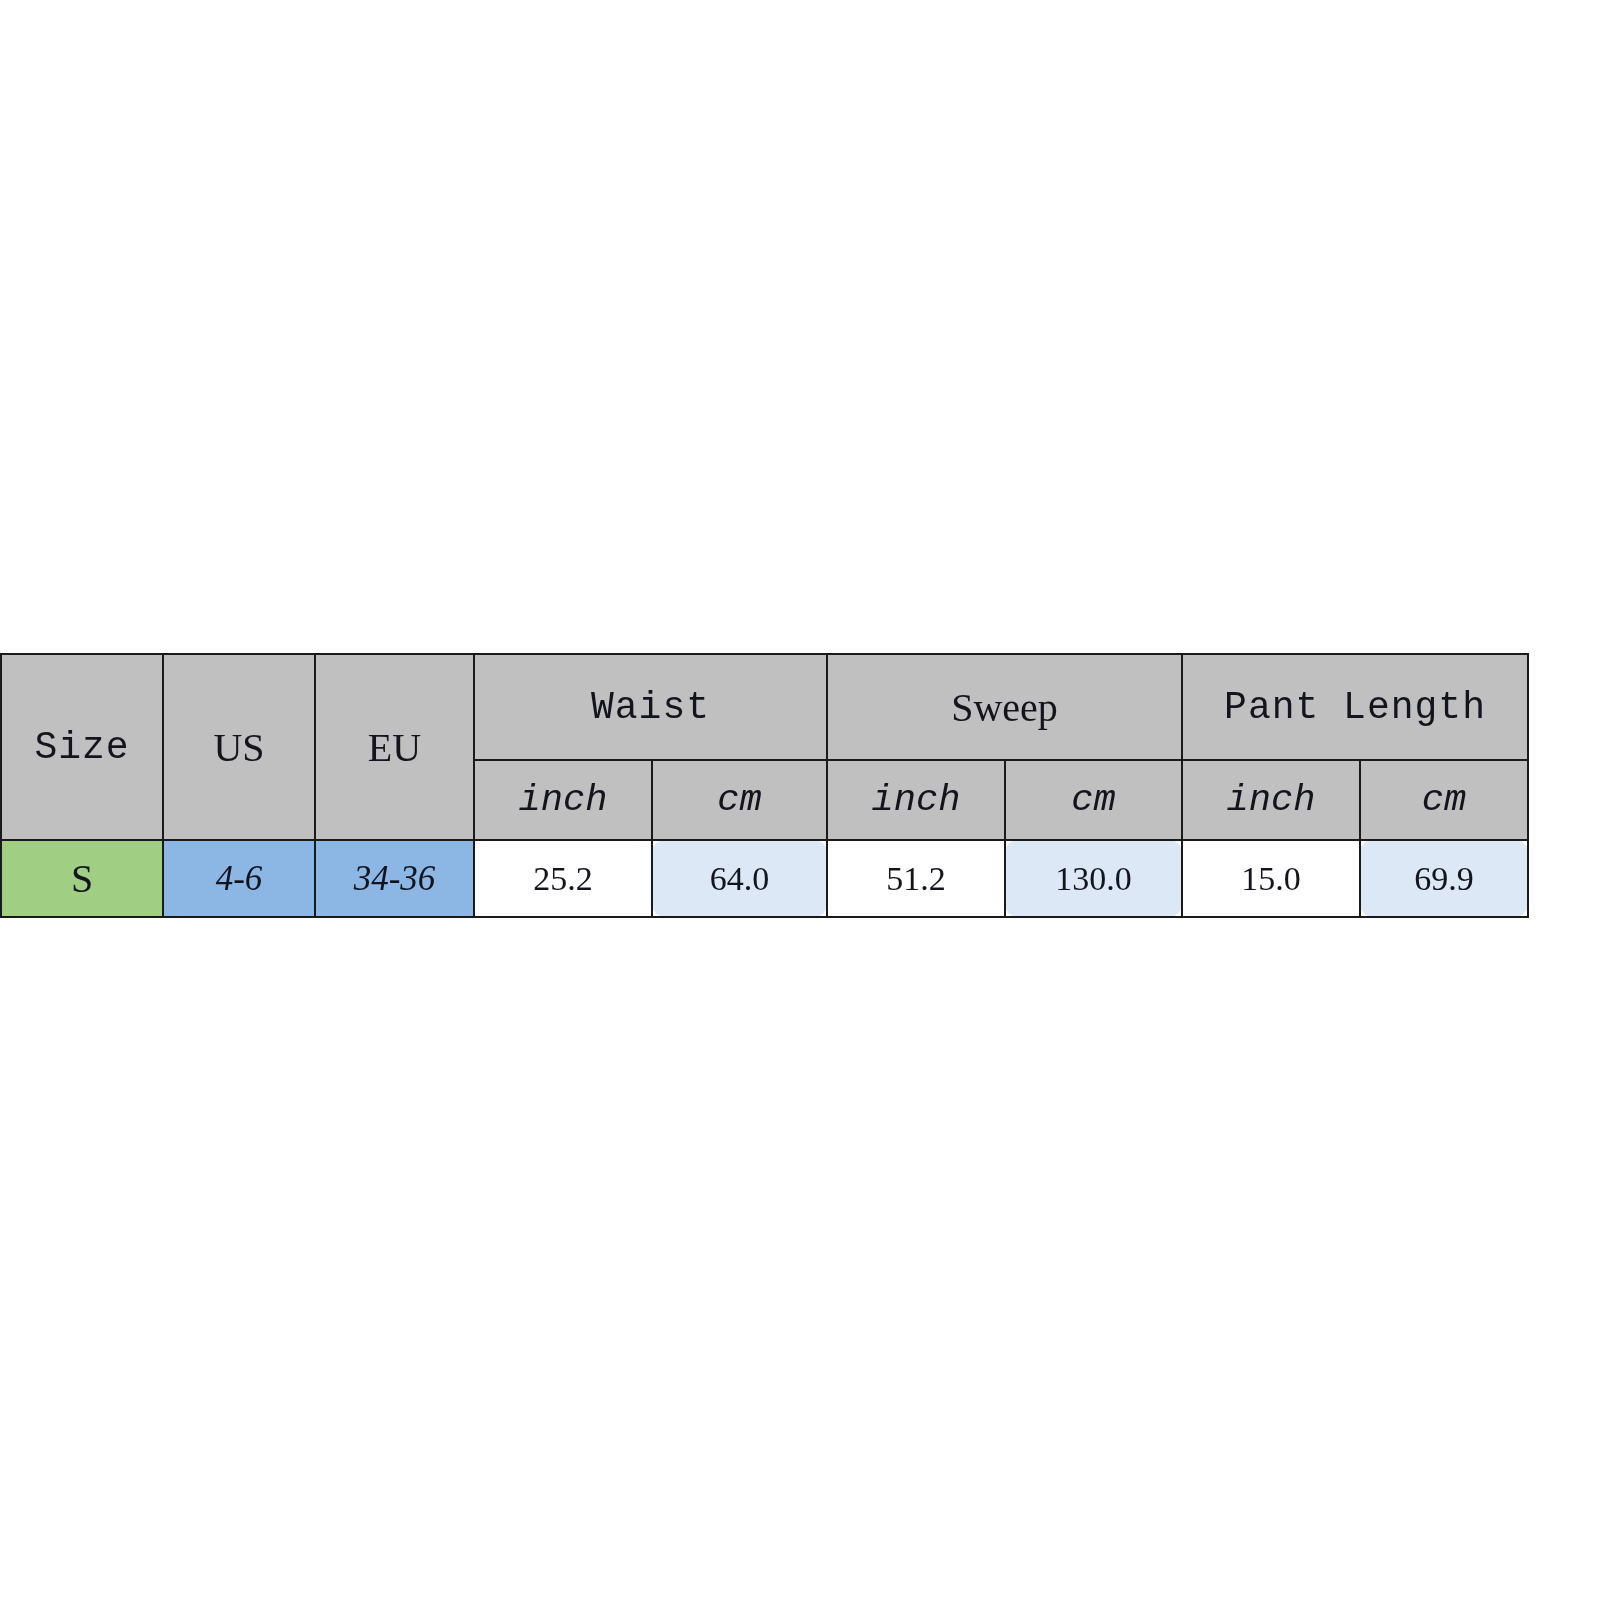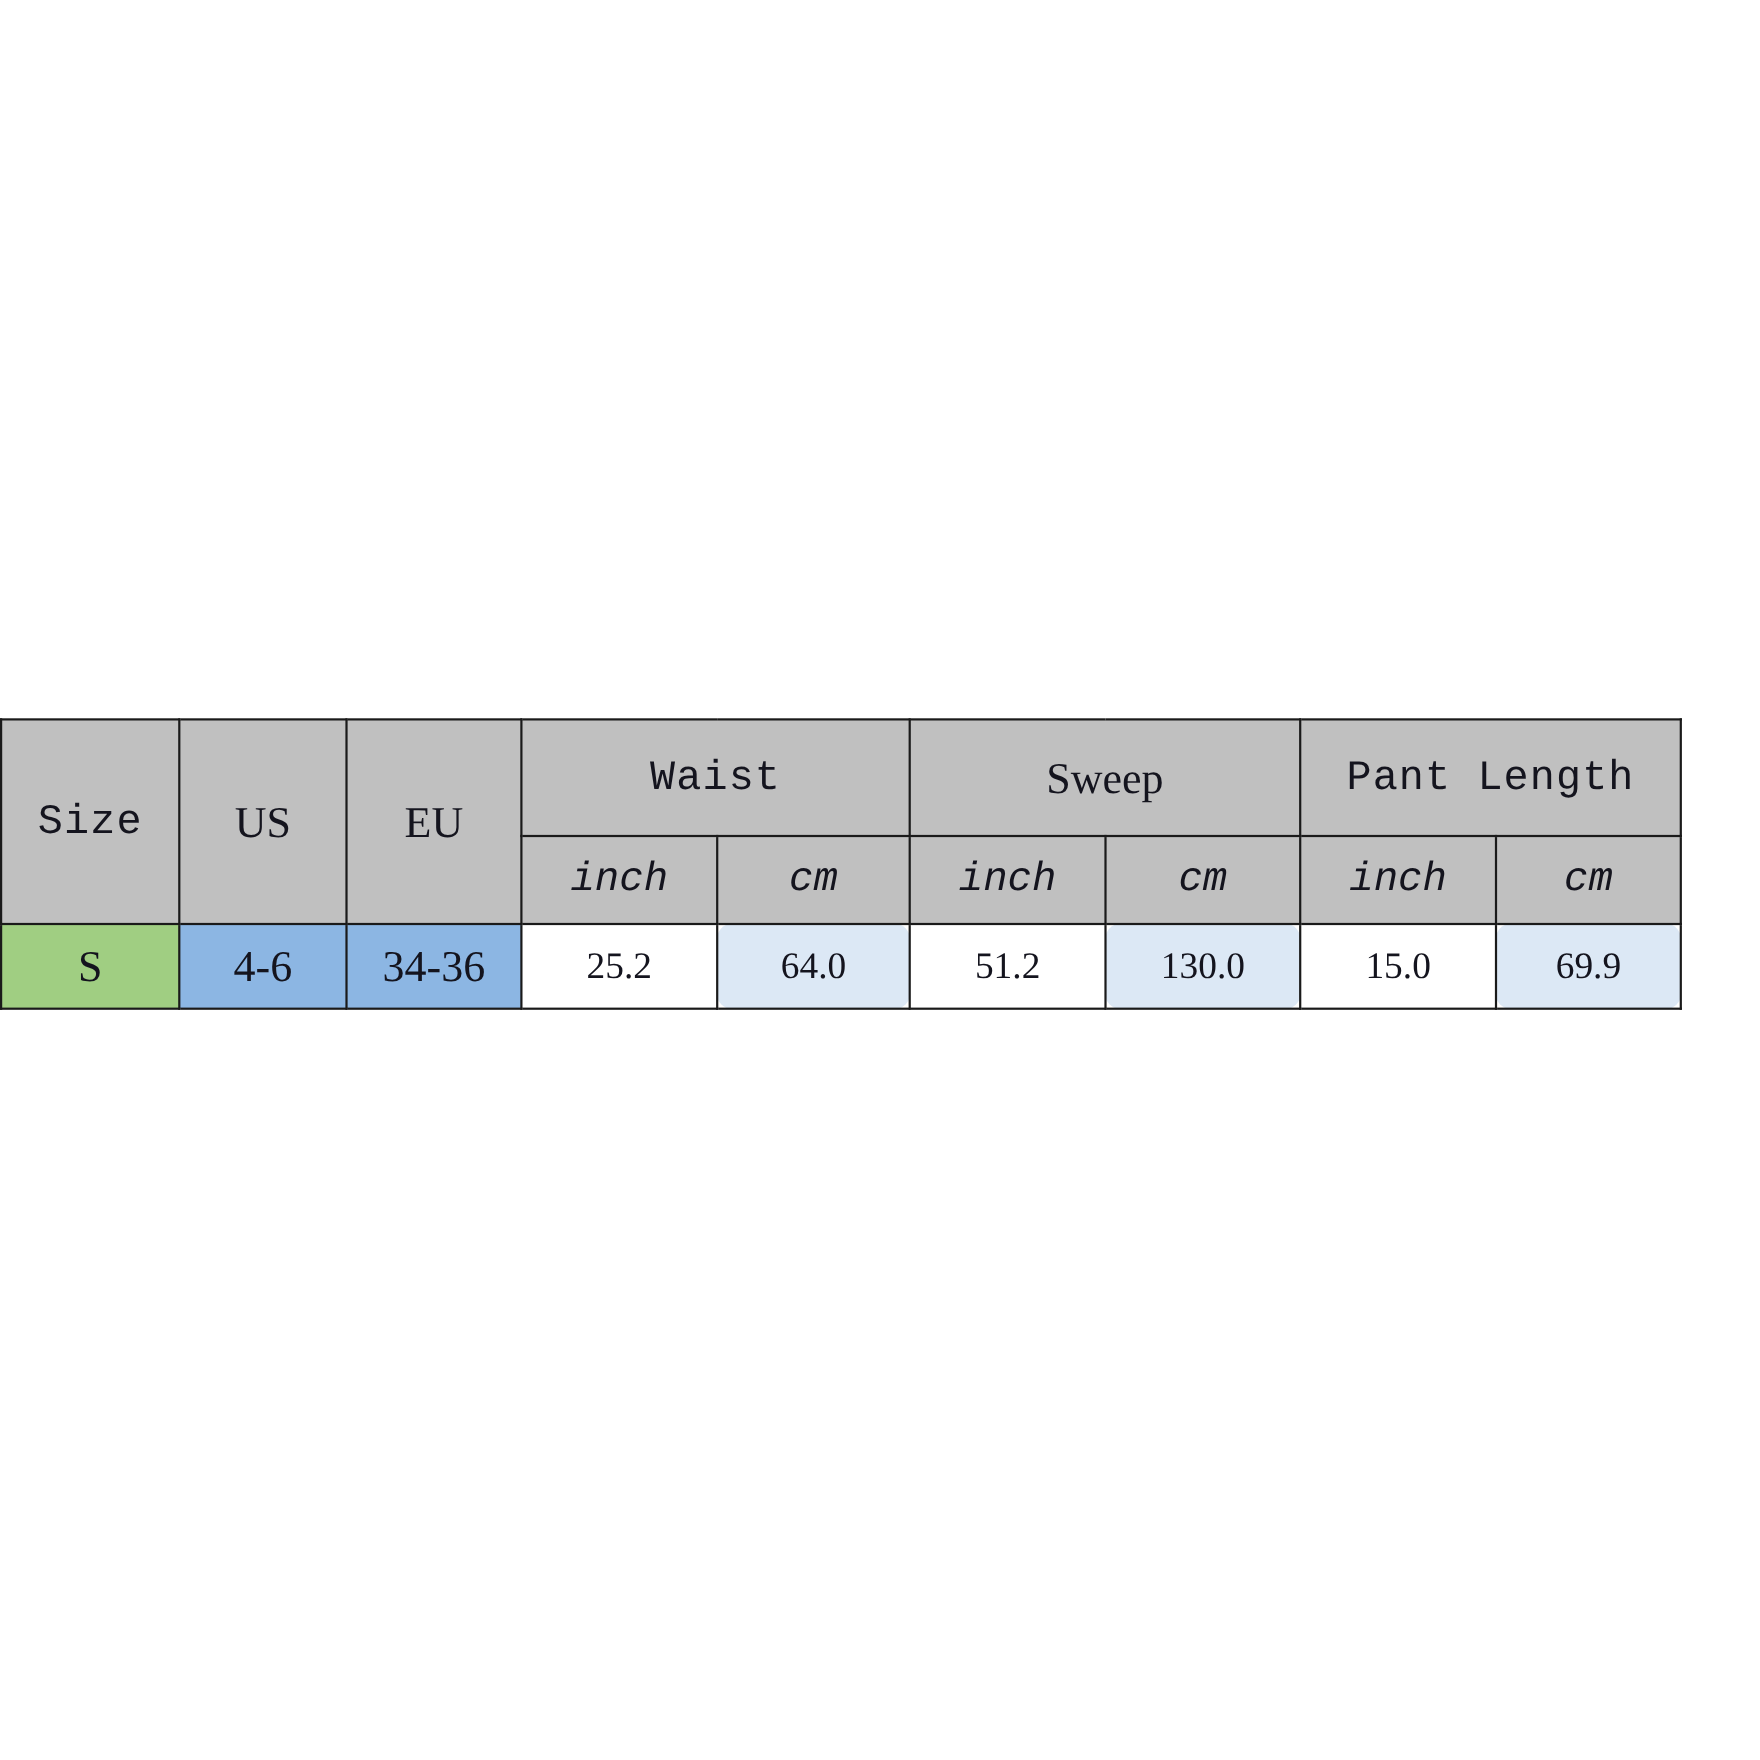--- a/index.html
+++ b/index.html
@@ -67,21 +67,22 @@
     font-family: "Liberation Mono", "DejaVu Sans Mono", monospace;
     font-size: 37px;
     font-style: italic;
   }
   .t-value {
     font-family: "Liberation Serif", "DejaVu Serif", serif;
     font-size: 34px;
   }
   .t-value-bi {
     font-family: "Liberation Serif", "DejaVu Serif", serif;
-    font-size: 40px;
+    font-size: 35px;
+    font-style: italic;
     font-weight: bold;
   }
 
   
   .fill-green  { background: #a0ce82; }
   .fill-blue   { background: #8cb6e3; }
   .fill-white  { background: #ffffff; margin-top: 42px; }
   .fill-ltblue { background: #dce8f5; border-radius: 13px; }
 </style>
 </head>

